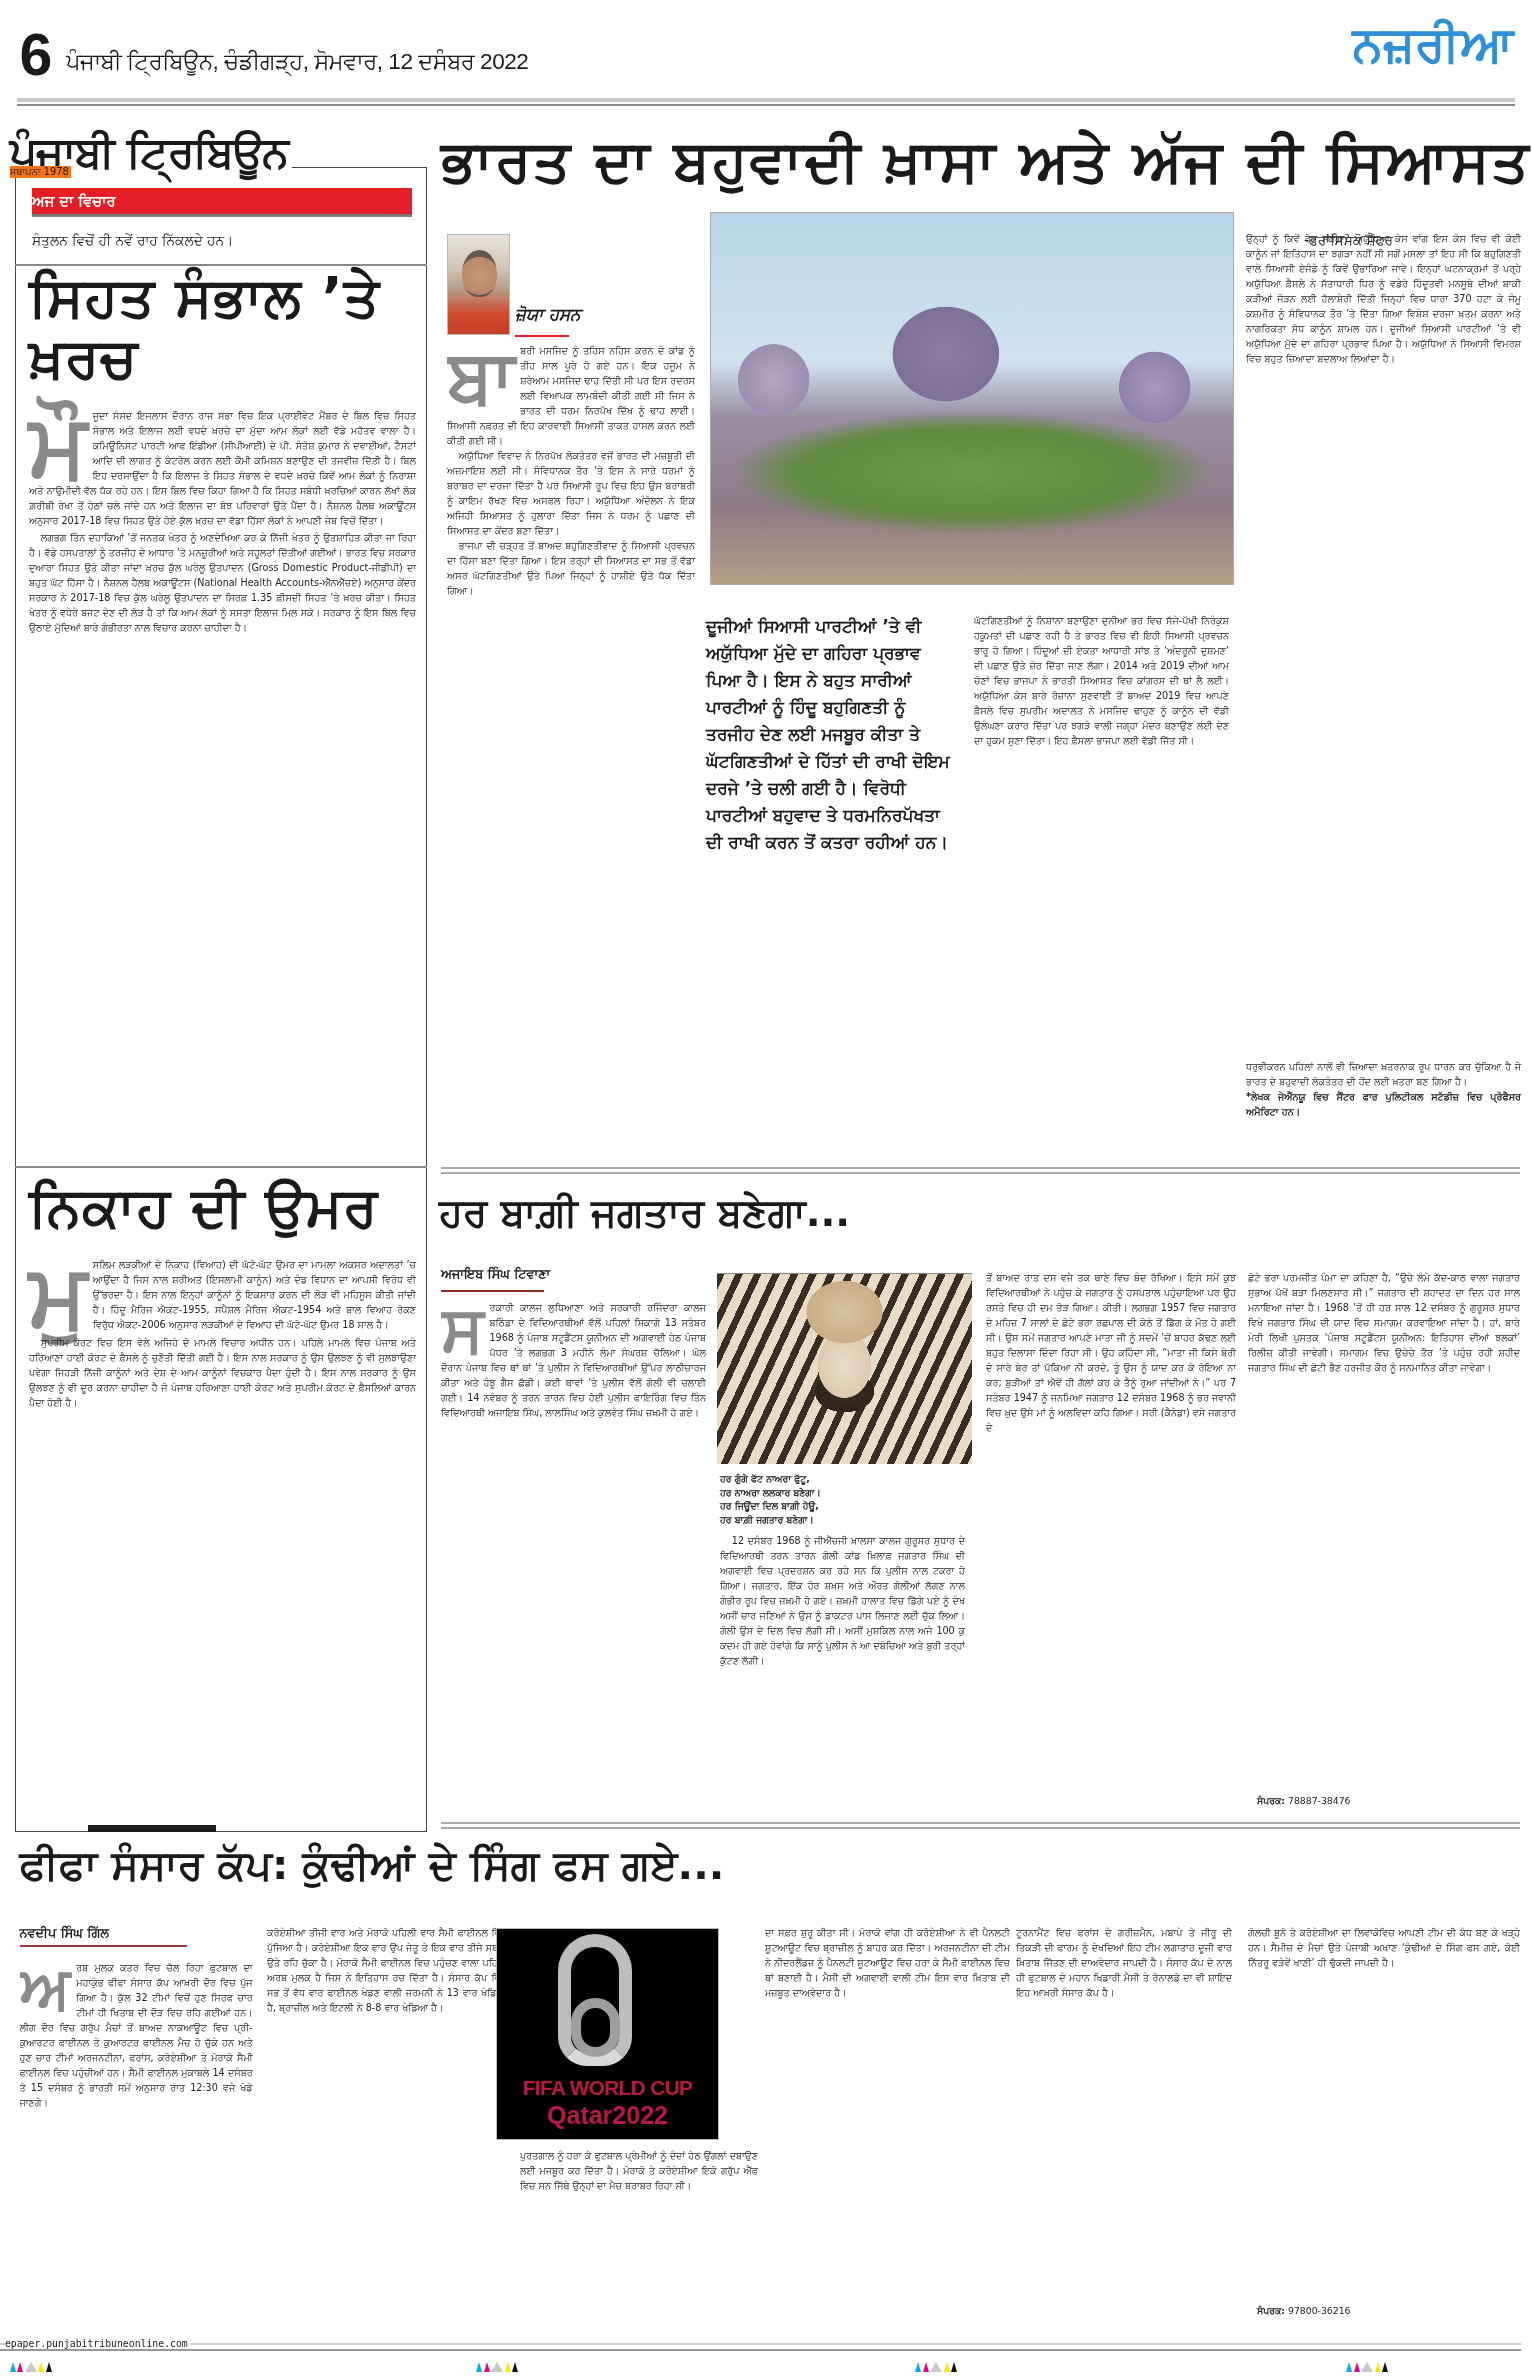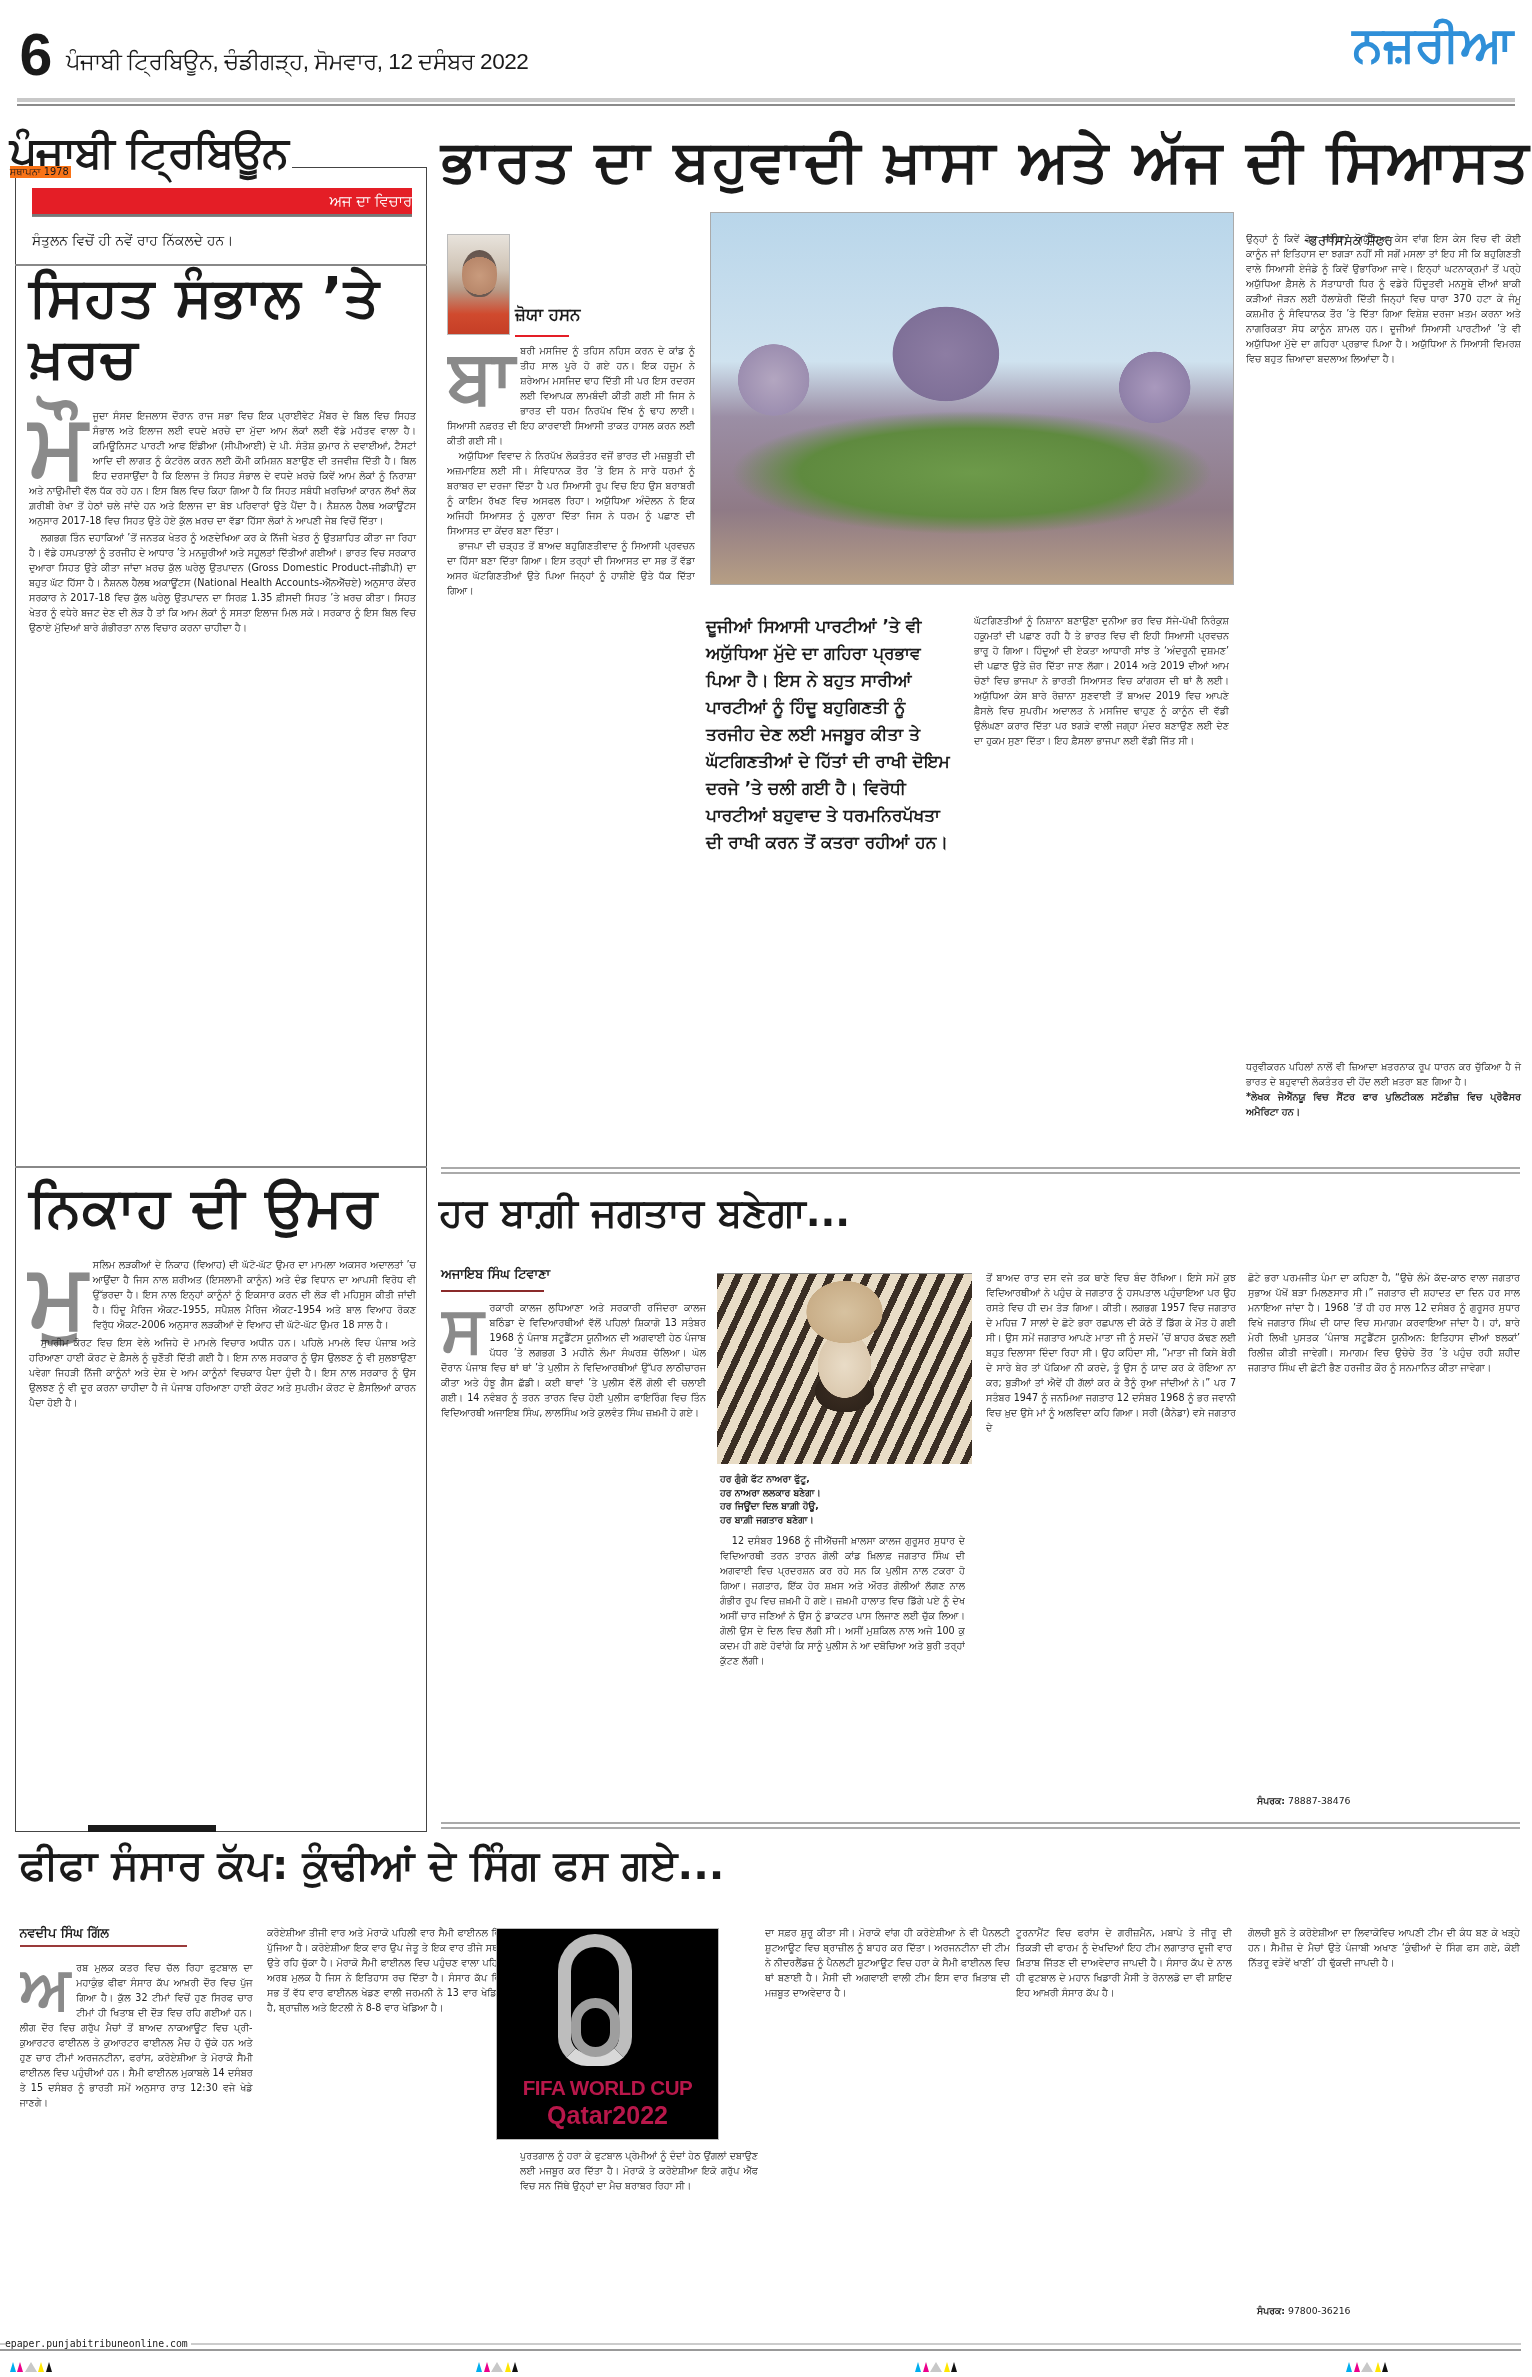--- a/index.html
+++ b/index.html
@@ -14,35 +14,35 @@
   .page-num { left: 19.6px; top: 25.5px; font-size: 59px; font-weight: bold; line-height: 1; font-family: "Liberation Sans", sans-serif; }
   .page-dateline { left: 66px; top: 49px; font-size: 22.6px; font-family: "Liberation Sans Narrow","Liberation Sans", sans-serif; letter-spacing: -0.5px; }
   .section-label { right: 19.6px; top: 19.6px; font-size: 49px; font-weight: bold; color: #2f8fd8; line-height: 1; }
   .rule-top1 { left: 17px; top: 98px; width: 1498px; height: 3.9px; background: #c8c8c8; }
   .rule-top2 { left: 17px; top: 104px; width: 1498px; height: 1.5px; background: #8a8a8a; }
 
   
   .ed-box { left: 14.7px; top: 167px; width: 412px; height: 1665px; border: 1.5px solid #444; }
   .logo { left: 9.8px; top: 131px; font-size: 43px; font-weight: bold; background: #fff; padding-right: 4.9px; line-height: 1; letter-spacing: -1.5px; }
   .logo-est { left: 9.8px; top: 166px; font-size: 9.8px; background: #f97316; padding-right: 2px; }
-  .thought-bar { left: 32px; top: 188px; width: 380px; height: 25.5px; background: #e41e26; color: #fff; text-align: right; font-size: 14.7px; font-weight: normal; line-height: 25.5px; box-shadow: 0 2.9px 0 #777; }
+  .thought-bar { left: 32px; top: 188px; width: 380px; height: 25.5px; background: #e41e26; color: #fff; text-align: left; font-size: 14.7px; font-weight: bold; line-height: 25.5px; box-shadow: 0 2.9px 0 #777; }
   .thought-text { left: 32px; top: 232px; font-size: 13.7px; }
   .thought-author { right: 140px; top: 232px; font-size: 13.7px; }
   .ed-sep { left: 14.7px; top: 264px; width: 412px; height: 2px; background: #888; }
 
   .ed-head { font-size: 55px; font-weight: bold; line-height: 1.1; letter-spacing: 1px; }
   .body-text { font-size: 9.6px; line-height: 15px; text-align: justify; color: #222; font-family: "DejaVu Sans", sans-serif; }
   .drop { float: left; font-size: 88px; line-height: 0.8; color: #8a8a8a; font-weight: bold; margin: 3.9px 5.9px 0 0; }
   .ed-foot { left: 88px; top: 1825px; width: 128px; height: 6.9px; background: #1b1b1b; }
 
   
   .main-head { left: 441px; top: 132px; width: 1079px; font-size: 58px; font-weight: bold; line-height: 1; letter-spacing: 2px; white-space: nowrap; }
   .author-photo { left: 447px; top: 234px; width: 63px; height: 101px; background: linear-gradient(180deg,#e8e3dc 0%,#cfc3b5 35%,#b89a86 55%,#d04a2e 80%,#c63e26 100%); border: 0.5px solid #bbb; }
   .author-face { position:absolute; left:13.7px; top:14.7px; width:35px; height:47px; border-radius:50% 50% 45% 45%; background: radial-gradient(circle at 50% 55%, #c99b7d 0%, #b8876a 60%, #6b5a52 61%, #5e5049 100%); }
-  .author-name { left: 515px; top: 304px; font-size: 16.7px; font-weight: bold; }
+  .author-name { left: 515px; top: 304px; font-size: 16.7px; font-weight: bold; font-style: italic; }
   .author-rule { left: 515px; top: 335px; width: 54px; height: 2px; background: #e41e26; }
   .mosque-img {
     left: 710px; top: 212px; width: 524px; height: 373px; border: 0.5px solid #aaa;
     background:
       radial-gradient(ellipse 88px 78px at 45% 38%, #8d7da3 0%, #7f7098 60%, transparent 61%),
       radial-gradient(ellipse 59px 59px at 12% 45%, #b3a6c0 0%, #9c8eb0 60%, transparent 61%),
       radial-gradient(ellipse 59px 59px at 85% 47%, #a999bd 0%, #8f80a8 60%, transparent 61%),
       radial-gradient(ellipse 343px 88px at 50% 70%, #6d9a4a 0%, #5f8a3f 50%, transparent 70%),
       linear-gradient(180deg, #b9d6ea 0%, #cfe2ef 40%, #9b8ea5 55%, #8f7a86 80%, #b69e84 100%);
   }

